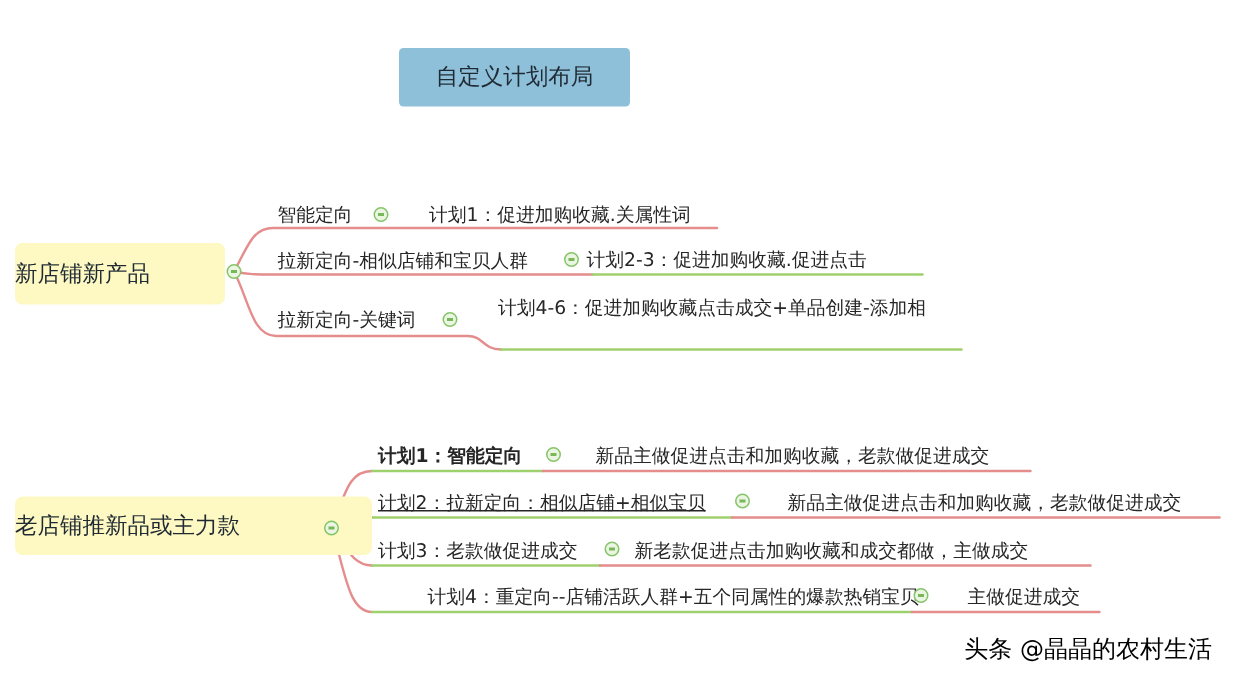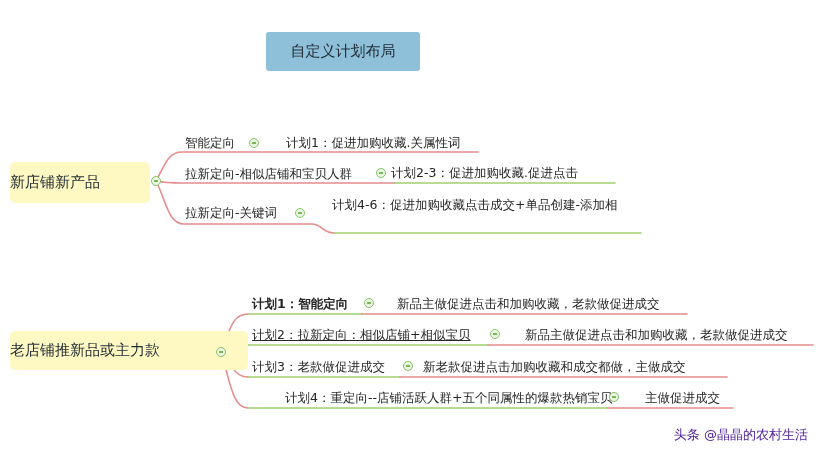--- a/index.html
+++ b/index.html
@@ -27,21 +27,21 @@
     border: 1.2px solid #86c46a; background: #eaf6e2;
     box-sizing: border-box;
   }
   .collapse::after {
     content: ""; position: absolute; left: 2px; right: 2px; top: 3.4px;
     height: 1.2px; background: #78b85a;
   }
   .collapse { position: absolute; }
   svg.lines { position: absolute; left: 0; top: 0; }
   .watermark {
-    right: 14px; bottom: 12px; font-size: 13px; color: #4c1d95;
+    right: 14px; bottom: 12px; font-size: 16px; color: #000000;
     text-shadow: 0 0 2px #fff, 1px 1px 0 #fff;
   }
 </style>
 </head>
 <body>
 
 <svg class="lines" width="822" height="456">
 
   <g fill="none" stroke-width="1.6" stroke-linecap="round">
 

